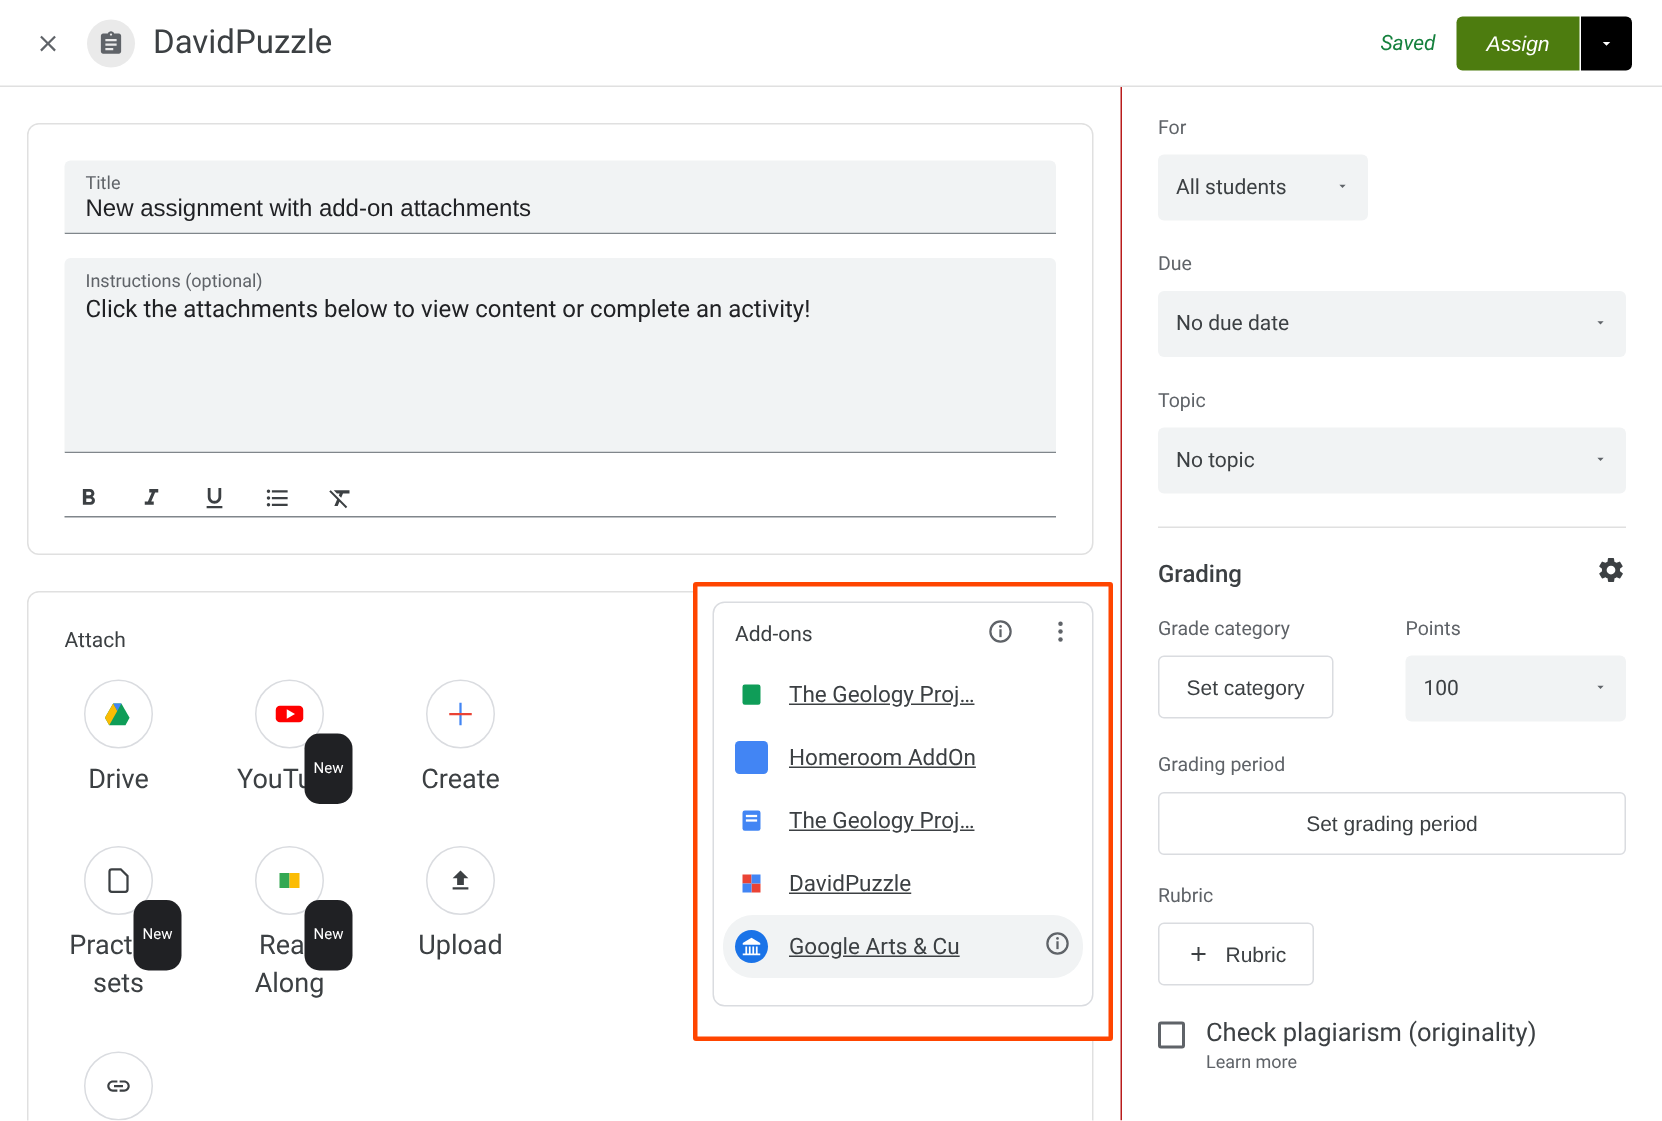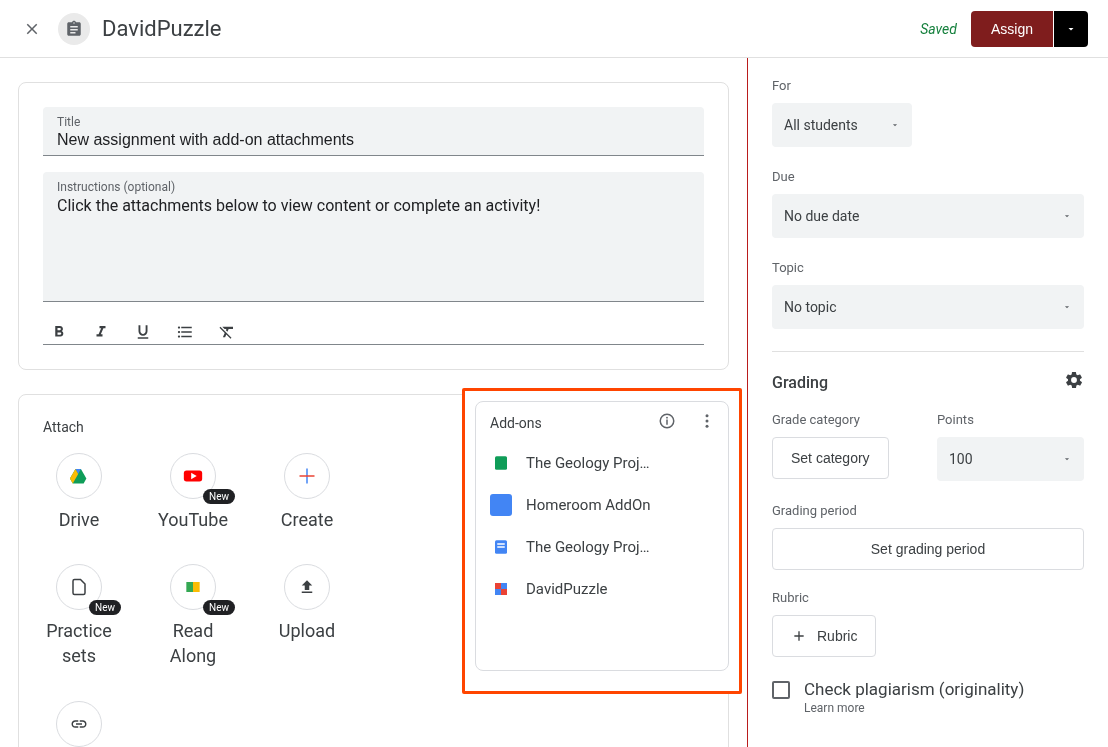--- a/index.html
+++ b/index.html
@@ -8,21 +8,21 @@
   
   .header { height: 58px; border-bottom: 1px solid #e0e0e0; display: flex; align-items: center; padding: 0 20px; }
   .close-btn { width: 24px; height: 24px; display: flex; align-items: center; justify-content: center; cursor: pointer; margin-right: 14px; }
   .close-btn svg { width: 18px; height: 18px; }
   .assignment-icon { width: 32px; height: 32px; border-radius: 50%; background: #eaeaea; display: flex; align-items: center; justify-content: center; margin-right: 12px; }
   .assignment-icon svg { width: 18px; height: 18px; fill: #5f6368; }
   .page-title { font-size: 22px; color: #3c4043; }
   .header-spacer { flex: 1; }
   .saved-text { font-size: 14px; font-style: italic; color: #15803d; margin-right: 14px; }
   .assign-group { display: flex; }
-  .assign-btn { background: #7f1d1d; color: #fff; border: none; padding: 10px 20px; font-size: 14px; border-radius: 4px 0 0 4px; cursor: pointer; }
+  .assign-btn { background: #4d7c0f; color: #fff; border: none; padding: 10px 20px; font-size: 14px; border-radius: 4px 0 0 4px; cursor: pointer; font-style: italic; }
   .assign-dropdown { background: #000; color: #fff; border: none; width: 34px; border-radius: 0 4px 4px 0; cursor: pointer; display: flex; align-items: center; justify-content: center; margin-left: 1px; }
   .assign-dropdown svg { width: 12px; height: 12px; fill: #fff; }
   
   
   .main { display: flex; height: calc(747px - 58px); }
   .left-col { width: 748px; border-right: 1px solid #b91c1c; padding: 24px 18px; overflow: visible; }
   .right-col { width: 360px; padding: 20px 24px; overflow: auto; }
   
   
   .card { border: 1px solid #e0e0e0; border-radius: 8px; padding: 24px; margin-bottom: 24px; position: relative; }
@@ -37,30 +37,30 @@
   .format-toolbar { display: flex; gap: 22px; padding: 4px 6px 2px; border-bottom: 1px solid #80868b; }
   .fmt-btn { width: 20px; height: 20px; display: flex; align-items: center; justify-content: center; cursor: pointer; }
   .fmt-btn svg { width: 18px; height: 18px; fill: #3c4043; }
   
   
   .attach-title { font-size: 14px; color: #3c4043; margin-bottom: 18px; }
   .attach-grid { display: flex; flex-wrap: wrap; gap: 32px 42px; }
   .attach-item { width: 72px; display: flex; flex-direction: column; align-items: center; cursor: pointer; position: relative; }
   .attach-circle { width: 46px; height: 46px; border: 1px solid #dadce0; border-radius: 50%; display: flex; align-items: center; justify-content: center; margin-bottom: 8px; }
   .attach-label { font-size: 18px; text-align: center; line-height: 1.4; color: #3c4043; }
-  .new-badge { position: absolute; top: 36px; right: -6px; background: #202124; color: #fff; font-size: 10px; padding: 2px 6px; border-radius: 10px; text-align: center; }
+  .new-badge { position: absolute; top: 36px; right: -6px; background: #202124; color: #fff; font-size: 10px; padding: 18px 6px; border-radius: 10px; text-align: center; }
   
   
   .addons-panel { position: absolute; top: 388px; left: 462px; width: 280px; height: 306px; border: 3px solid #ff4500; background: #fff; z-index: 10; border-radius: 2px; }
   .addons-inner { border: 1px solid #dadce0; border-radius: 8px; margin: 10px 10px; height: 270px; display: flex; flex-direction: column; overflow: hidden; }
   .addons-header { display: flex; align-items: center; justify-content: space-between; padding: 10px 12px 8px 14px; }
   .addons-title { font-size: 14px; color: #3c4043; }
   .addons-header-icons { display: flex; gap: 22px; }
   .addons-header-icons svg { width: 18px; height: 18px; cursor: pointer; }
-  .addons-list { flex: 1; overflow-y: auto; }
+  .addons-list { flex: 1; overflow-y: auto; text-decoration: underline; }
   .addon-row { display: flex; align-items: center; padding: 10px 14px; cursor: pointer; gap: 14px; }
   .addon-row.hover { background: #f1f3f4; border-radius: 20px; margin: 0 6px; padding: 10px 8px; }
   .addon-icon { width: 22px; height: 22px; border-radius: 3px; flex-shrink: 0; display: flex; align-items: center; justify-content: center; }
   .addon-name { font-size: 15px; color: #3c4043; white-space: nowrap; overflow: hidden; text-overflow: ellipsis; flex: 1; }
   .addon-info svg { width: 18px; height: 18px; }
   .addons-list::-webkit-scrollbar { width: 10px; }
   .addons-list::-webkit-scrollbar-track { background: #f1f1f1; }
   .addons-list::-webkit-scrollbar-thumb { background: #c0c0c0; border-radius: 5px; }
   
   
@@ -339,15 +339,28 @@
       </div>
       <div class="addon-row">
         <div class="addon-icon">
             <svg width="18" height="18" viewBox="0 0 24 24">
               <path d="M4 4h8v8H4zM12 12h8v8h-8z" fill="#ea4335"></path>
               <path d="M12 4h8v8h-8zM4 12h8v8H4z" fill="#4285f4"></path>
             </svg>
           </div>
         <span class="addon-name">DavidPuzzle</span>
       </div>
+      <div class="addon-row hover">
+        <div class="addon-icon" style="background:#1a73e8;border-radius:50%;">
+            <svg width="14" height="14" viewBox="0 0 24 24">
+              <path d="M12 2L2 8v2h20V8L12 2zm-7 10v8h2v-8H5zm4 0v8h2v-8H9zm4 0v8h2v-8h-2zm4 0v8h2v-8h-2zM2 22h20v-2H2v2z" fill="#fff"></path>
+            </svg>
+          </div>
+        <span class="addon-name">Google Arts &amp; Cu</span>
+        <span class="addon-info"><svg viewBox="0 0 24 24">
+              <circle cx="12" cy="12" r="9" fill="none" stroke="#5f6368" stroke-width="2"></circle>
+              <rect x="11" y="10" width="2" height="7" fill="#5f6368"></rect>
+              <circle cx="12" cy="7.5" r="1.2" fill="#5f6368"></circle>
+            </svg></span>
+      </div>
     </div>
   </div>
 </div>
 
 </body></html>

